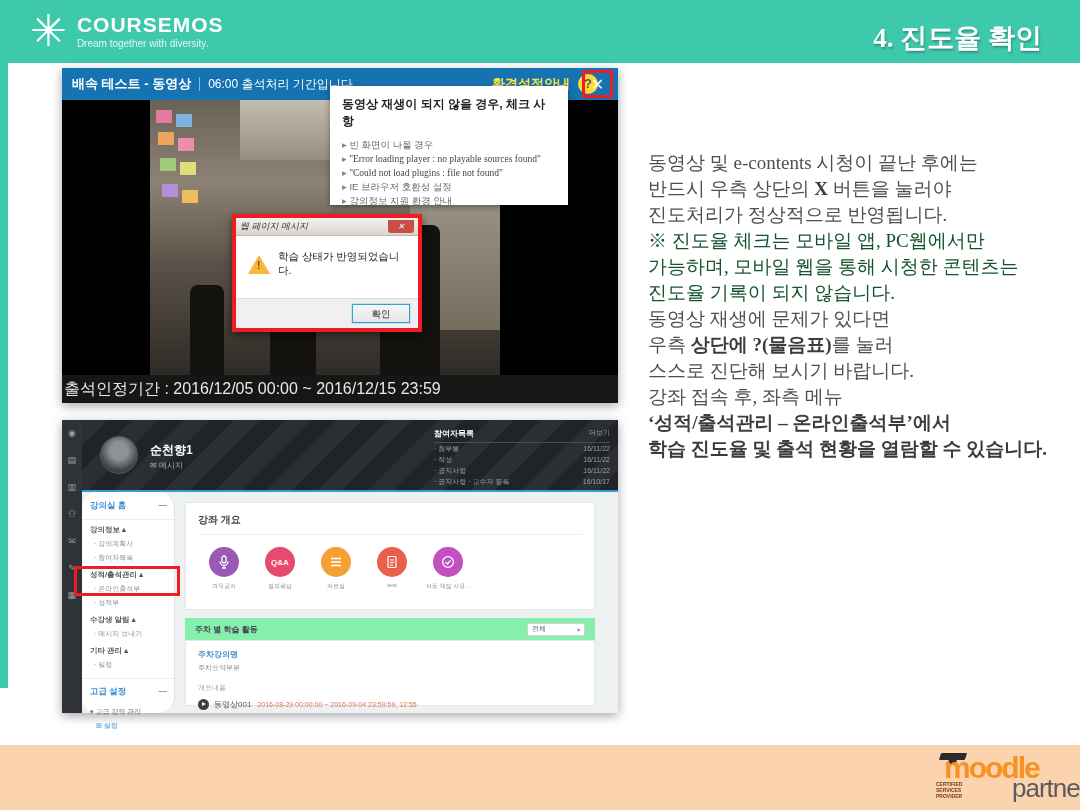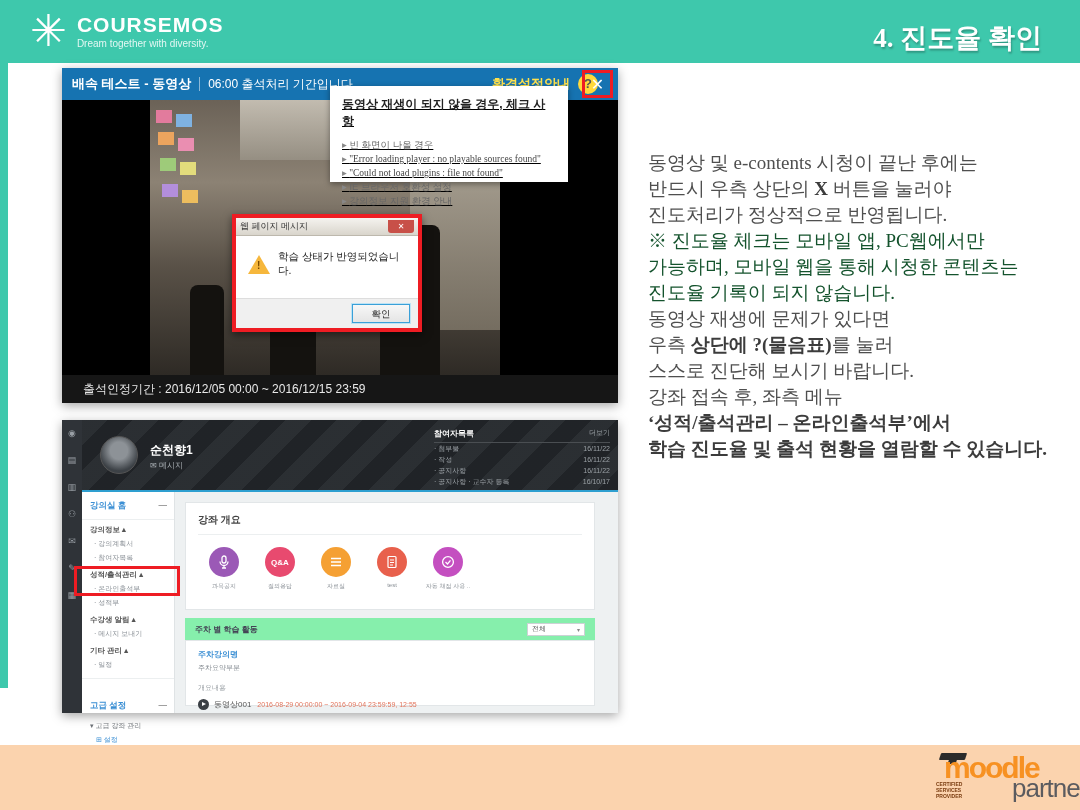--- a/index.html
+++ b/index.html
@@ -51,73 +51,73 @@
   .video-area { position:absolute; left:0; top:32px; width:556px; height:275px; background:#000; overflow:hidden; }
   .photo { position:absolute; left:88px; top:0; width:350px; height:275px;
            background:linear-gradient(180deg,#6b6257 0%,#8c8274 30%,#5a5248 60%,#2e2a25 100%); }
   .photo .ceiling { position:absolute; left:90px; top:0; width:200px; height:60px;
            background:linear-gradient(180deg,#d8d2c6,#9a9488); opacity:.8; }
   .photo .wall-r { position:absolute; right:0; top:0; width:90px; height:230px;
            background:linear-gradient(180deg,#b9b2a4,#7e7668); opacity:.85; }
   .note { position:absolute; width:16px; height:13px; opacity:.95; }
   .sil { position:absolute; bottom:0; background:#14120f; border-radius:8px 8px 0 0; }
 
-  .overlay-pop { position:absolute; left:268px; top:18px; width:238px; height:96px; background:#fff;
-                 box-shadow:0 2px 6px rgba(0,0,0,.4); padding:10px 20px 6px 12px; z-index:5;text-decoration:underline; }
+  .overlay-pop { position:absolute; left:268px; top:18px; width:238px; height:119px; background:#fff;
+                 box-shadow:0 2px 6px rgba(0,0,0,.4); padding:10px 20px 6px 12px; z-index:5; }
   .overlay-title { font-size:12px; font-weight:bold; color:#222; margin-bottom:8px; }
   .overlay-list { list-style:none; }
   .overlay-list li { font-size:9.5px; color:#666; line-height:14px; }
   .overlay-list li:before { content:"▸ "; color:#888; }
   .overlay-list li.en { font-family:"Liberation Serif", serif; color:#444; }
 
   .msg-dialog { position:absolute; left:170px; top:146px; width:190px; height:118px; border:4px solid #ee1c23;
                 background:#fff; z-index:6; box-shadow:0 3px 8px rgba(0,0,0,.5); }
   .dlg-titlebar { height:18px; background:linear-gradient(180deg,#f5f3ef,#d9d5cc); border-bottom:1px solid #bdb8ad;
-                  display:flex; align-items:center; padding:0 4px; }
+                  display:flex; align-items:center; padding:0 4px;font-style:italic; }
   .dlg-title { font-size:9px; color:#333; }
   .dlg-close { margin-left:auto; width:26px; height:13px; background:#c85048; border-radius:0 0 3px 3px;
                color:#fff; font-size:8px; text-align:center; line-height:13px; }
   .dlg-body { display:flex; align-items:center; padding:14px 10px 8px 12px; }
   .warn-tri { width:0; height:0; border-left:11px solid transparent; border-right:11px solid transparent;
               border-bottom:19px solid #f6b73c; position:relative; margin-right:8px; }
   .warn-tri span { position:absolute; left:-2px; top:5px; font-size:10px; font-weight:bold; color:#7a4a00; }
   .dlg-msg { font-size:10.5px; color:#222; }
   .dlg-footer { position:absolute; left:0; bottom:0; width:100%; height:30px; background:#f0f0f0;
                 border-top:1px solid #ddd; display:flex; justify-content:flex-end; align-items:center; padding:0 8px; }
   .ok-btn { width:58px; height:19px; background:linear-gradient(180deg,#f7f7f7,#e5e5e5); border:1px solid #3aa0d8;
             box-shadow:0 0 0 1px #bde3f5; font-size:9.5px; color:#222; text-align:center; line-height:17px; }
 
   .caption-band { position:absolute; left:0; top:307px; width:556px; height:28px; background:#161616;
-                  color:#e8e8e8; font-size:12px; display:flex; align-items:center; padding:0 21px; }
+                  color:#e8e8e8; font-size:16px; display:flex; align-items:center; padding:0 2px; }
 
   
   .lms { left:62px; top:420px; width:556px; height:293px; background:#eef1f2; }
   .rail { position:absolute; left:0; top:0; width:20px; height:293px; background:#2f3338; display:flex;
           flex-direction:column; align-items:center; padding-top:8px; }
   .rail span { color:#9aa0a6; font-size:9px; margin-bottom:17px; }
   .banner { position:absolute; left:20px; top:0; width:536px; height:70px; background:#24282c;
             background-image:repeating-linear-gradient(135deg, rgba(255,255,255,.03) 0 18px, rgba(0,0,0,.12) 18px 36px); }
   .banner-line { position:absolute; left:20px; top:70px; width:536px; height:2px; background:#2e9fd0; }
   .avatar { position:absolute; left:38px; top:16px; width:38px; height:38px; border-radius:50%;
             background:radial-gradient(circle at 50% 38%, #8d9297 0 30%, #3c4146 70%); border:1px solid #555; }
   .prof-name { position:absolute; left:88px; top:22px; color:#fff; font-size:12px; font-weight:bold; }
   .prof-msg { position:absolute; left:88px; top:40px; color:#aab0b5; font-size:8px; }
   .notice { position:absolute; left:352px; top:8px; width:176px; color:#cfd3d7; }
   .notice-head { display:flex; font-size:8px; color:#fff; font-weight:bold; border-bottom:1px solid #4a4e52; padding-bottom:3px; }
   .notice-more { margin-left:auto; font-weight:normal; color:#9aa0a5; font-size:7px; }
   .notice-row { display:flex; font-size:7px; color:#9aa0a5; line-height:11px; }
   .notice-row .dt { margin-left:auto; }
 
-  .side { position:absolute; left:20px; top:72px; width:93px; height:221px; background:#fff; border-right:1px solid #dfe3e5; }
+  .side { position:absolute; left:20px; top:72px; width:93px; height:221px; background:#fff; border-right:1px solid #dfe3e5;border-radius:16px; }
   .side-home { display:flex; font-size:8.5px; color:#3b8fd4; font-weight:bold; padding:8px 7px 7px 8px; border-bottom:1px solid #eceff0; }
   .side-home span.minus { margin-left:auto; color:#999; }
   .side-group-title { font-size:7.5px; font-weight:bold; color:#555; padding:5px 8px 2px; }
   .side-item { font-size:7px; color:#8a9096; padding:2px 8px 2px 12px; }
   .side-red-box { position:absolute; left:-8px; top:74px; width:106px; height:30px; border:3px solid #ee1c23; z-index:3; }
-  .side-adv { border-top:1px solid #eceff0; margin-top:6px; padding-top:19px; }
+  .side-adv { border-top:1px solid #eceff0; margin-top:6px; padding-top:5px; }
   .side-adv-item { font-size:7px; color:#6b7075; padding:2px 8px; }
   .side-adv-item.blue { color:#3b8fd4; padding-left:14px; }
 
   .main { position:absolute; left:113px; top:72px; width:443px; height:221px; background:#eef1f2; overflow:hidden; }
   .card { position:absolute; background:#fff; border:1px solid #e2e6e8; }
   .card1 { left:10px; top:10px; width:410px; height:108px; padding:10px 12px; }
   .card1-title { font-size:10px; font-weight:bold; color:#444; padding-bottom:7px; border-bottom:1px solid #eceff0; }
   .icon-row { display:flex; margin-top:12px; }
   .cicon { width:52px; text-align:center; margin-right:4px; }
   .cicon .circle { width:30px; height:30px; border-radius:50%; margin:0 auto; display:flex; align-items:center; justify-content:center; color:#fff; font-size:8px; font-weight:bold; }

